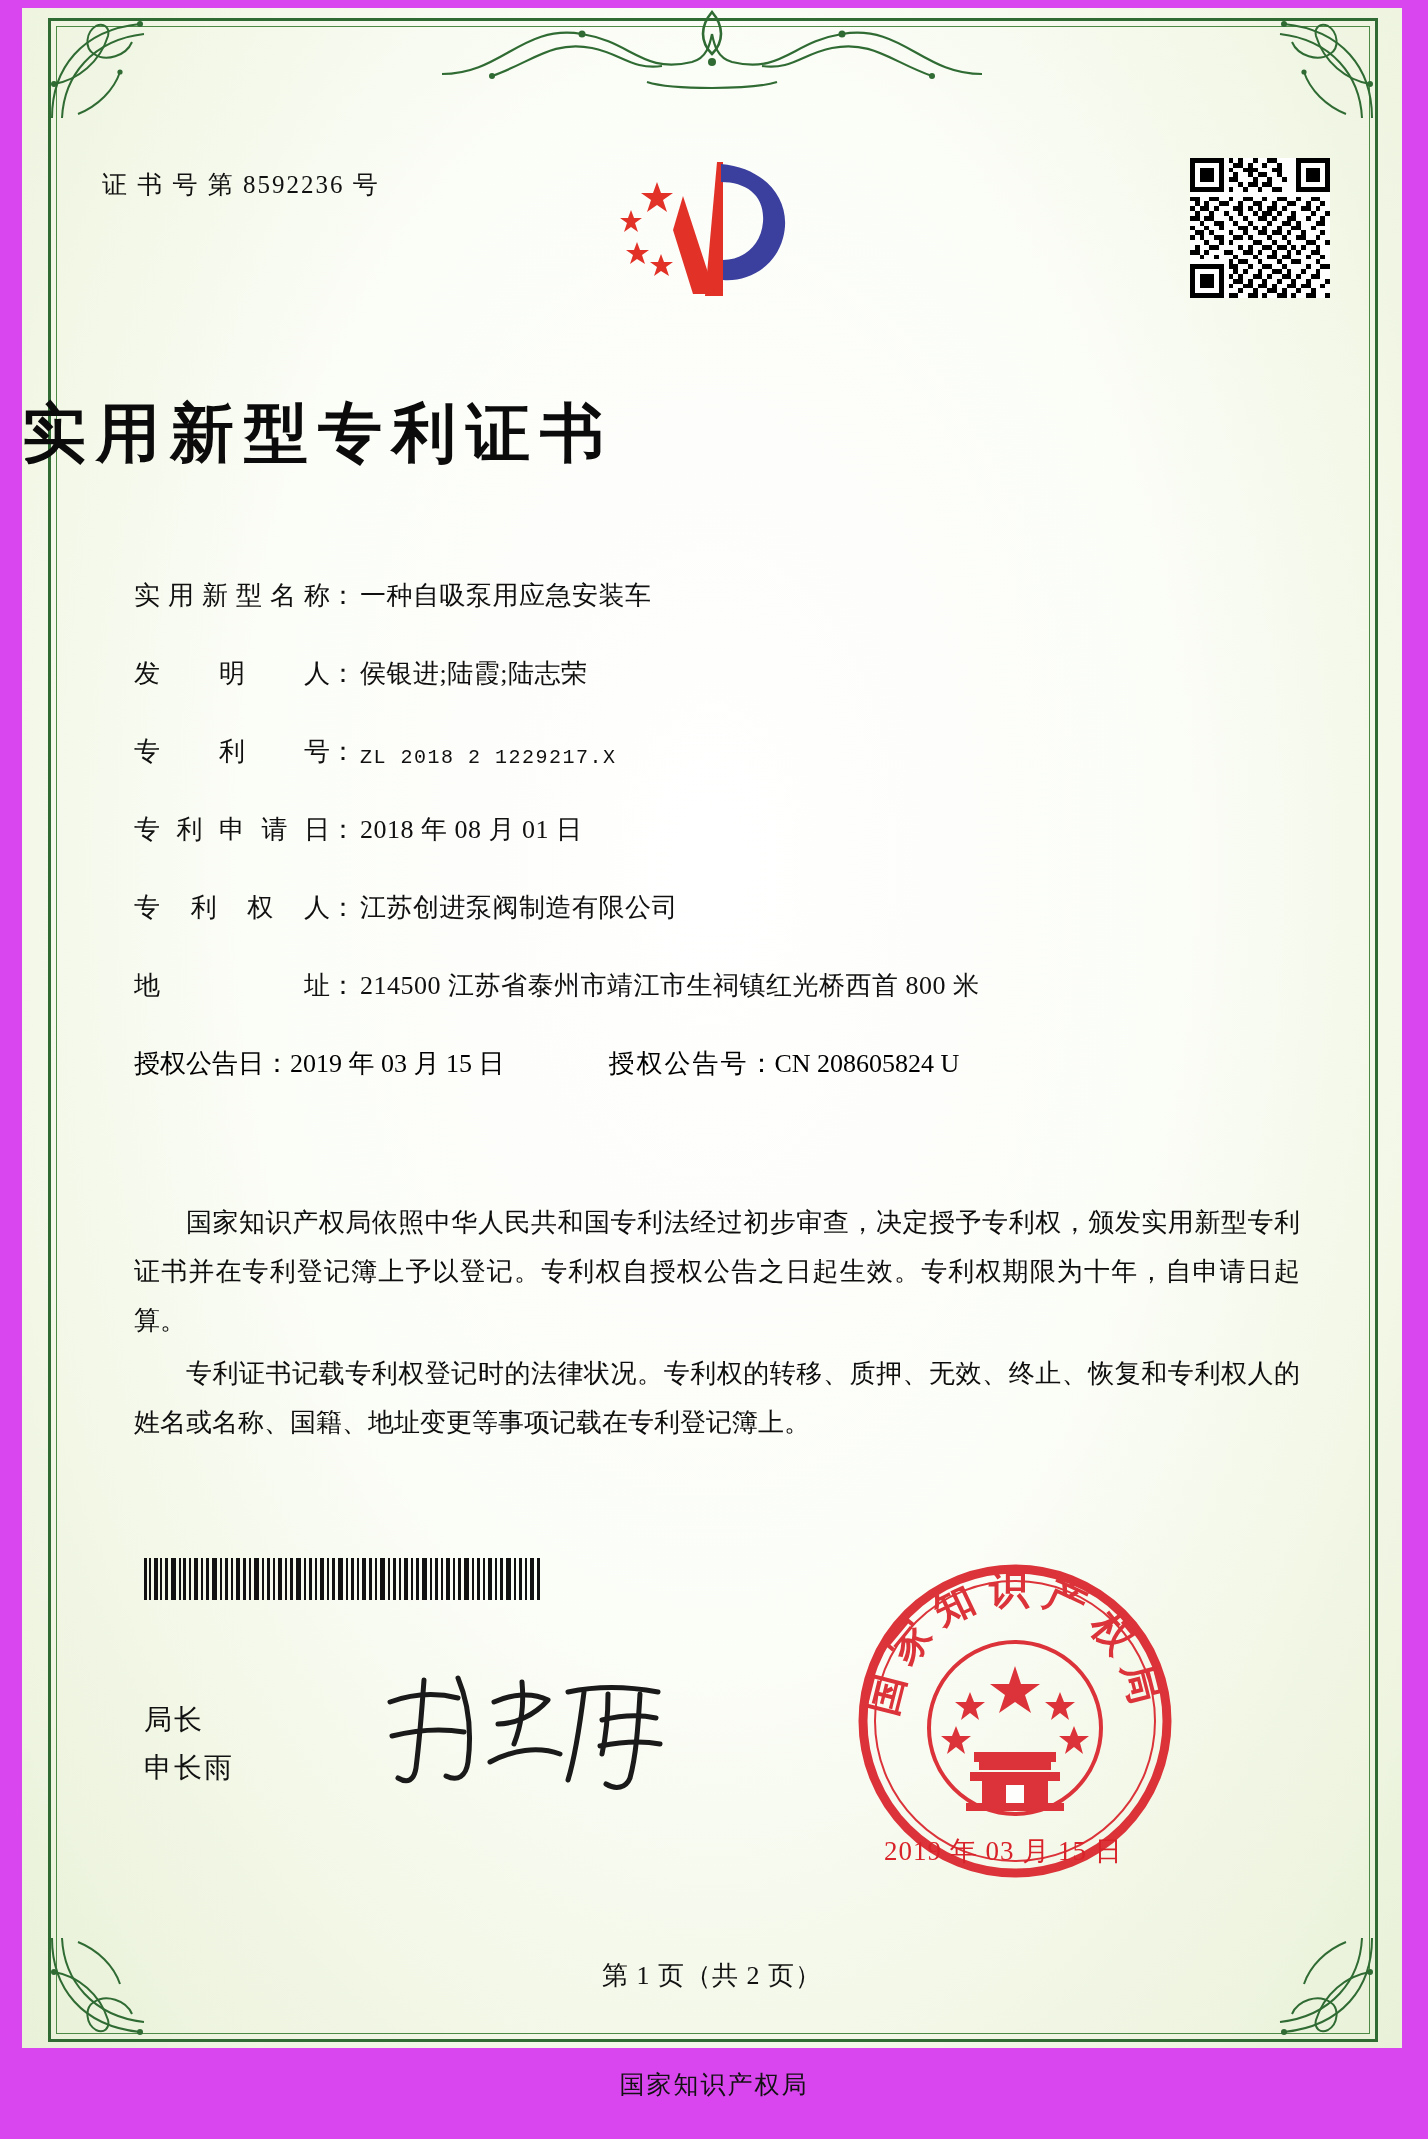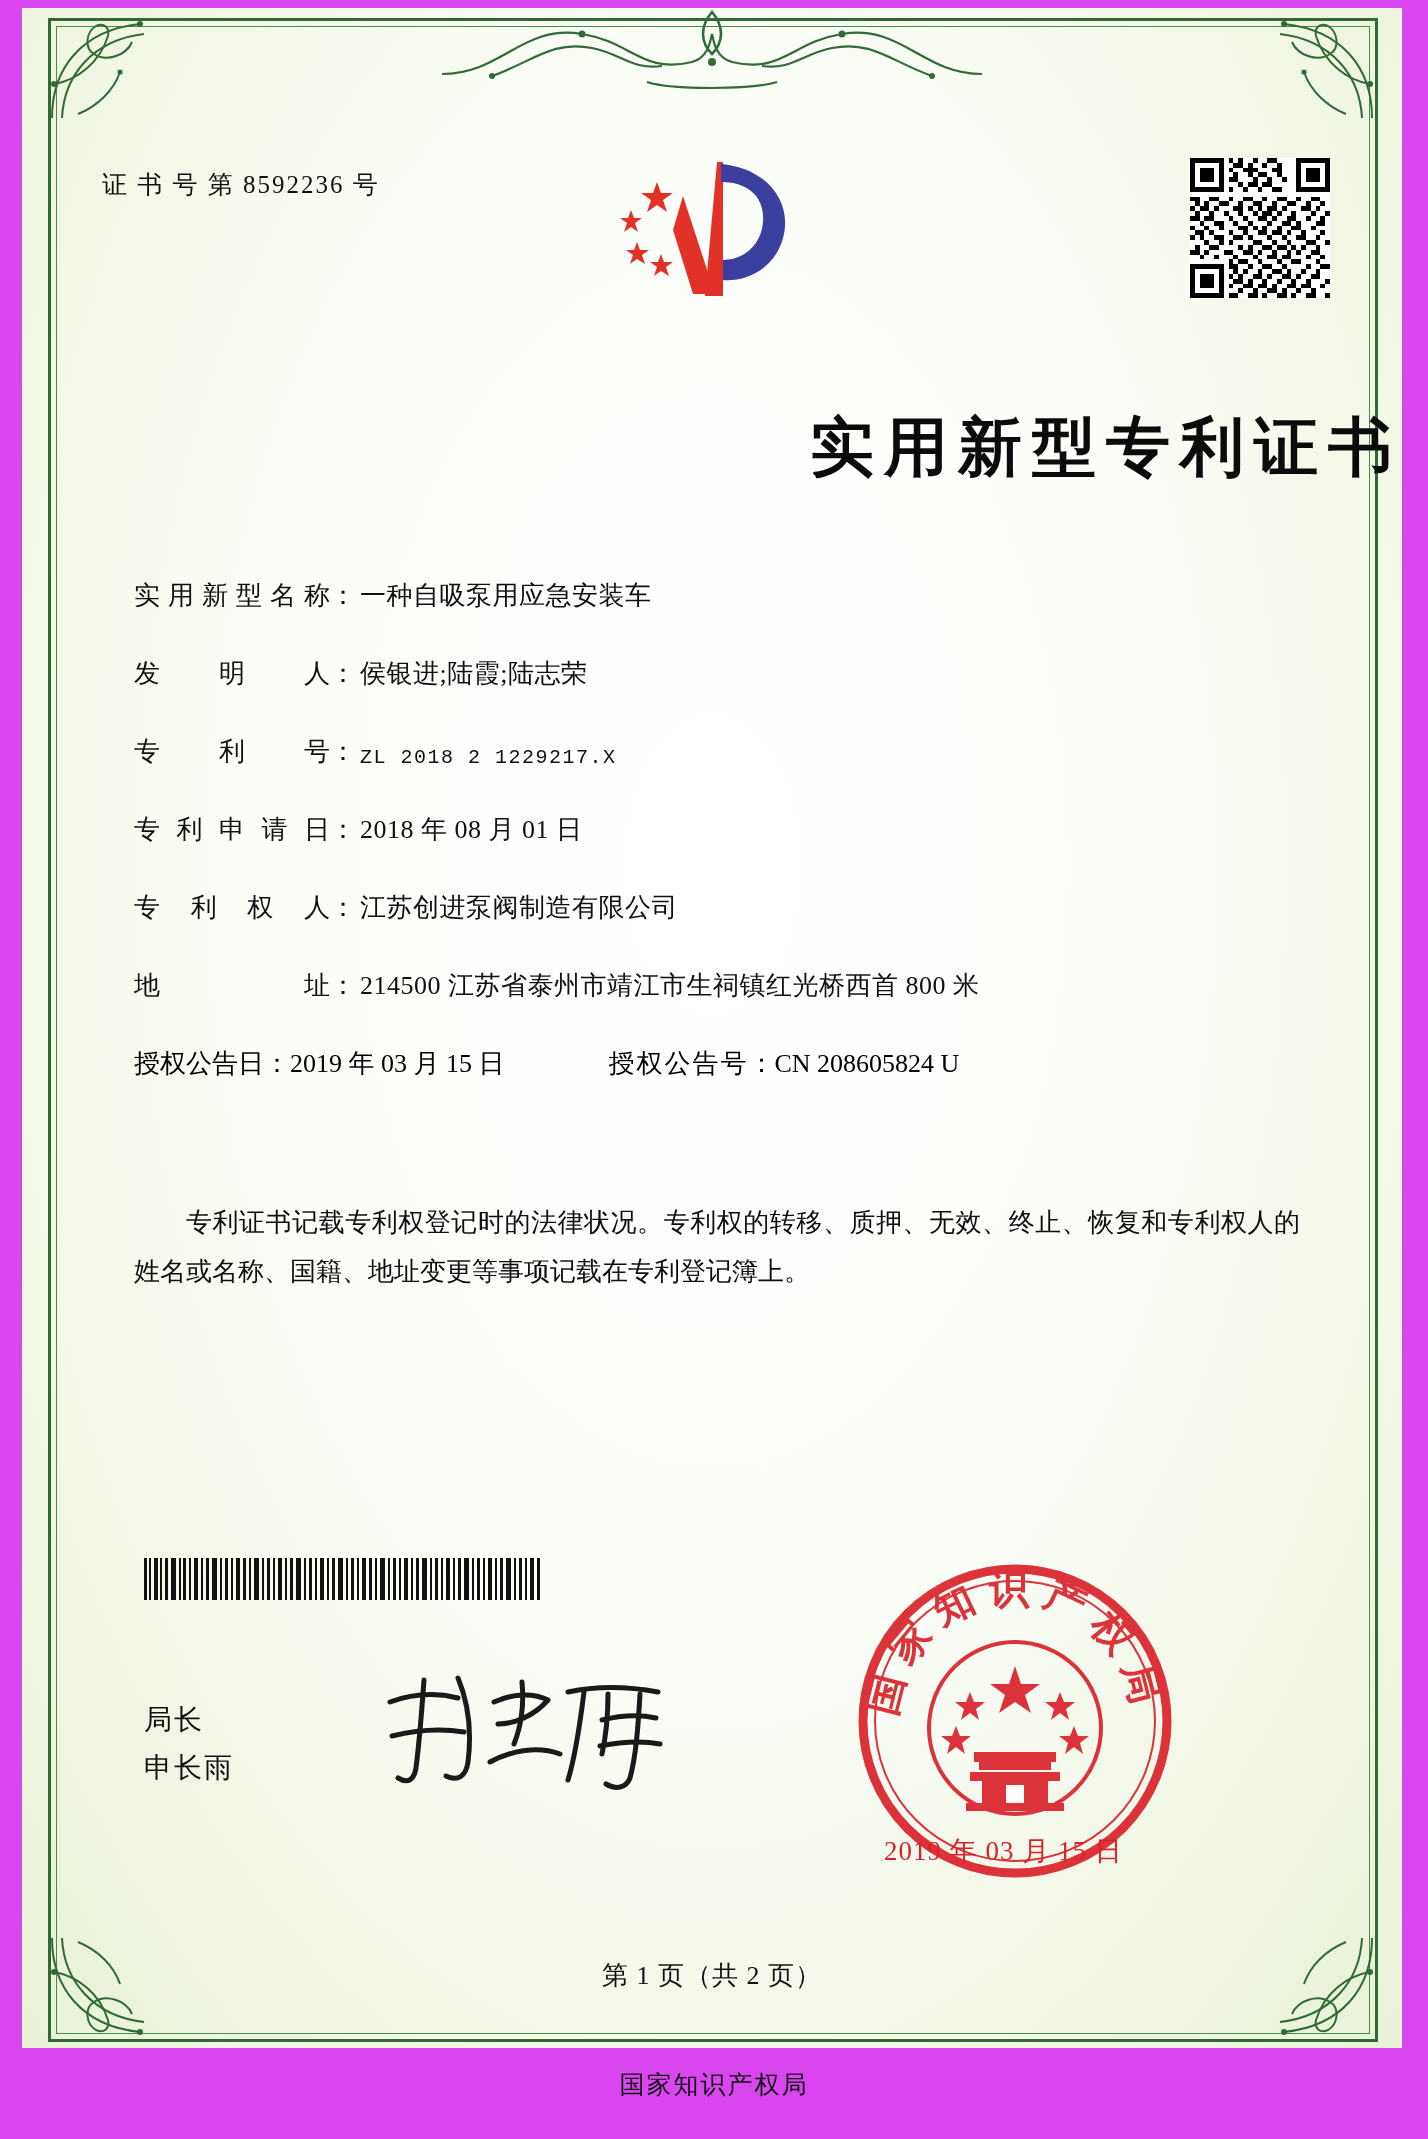--- a/index.html
+++ b/index.html
@@ -101,22 +101,22 @@
     right: 72px;
     top: 150px;
     width: 140px;
     height: 140px;
   }
 
   .title {
     position: absolute;
     left: 0;
     right: 0;
-    top: 396px;
-    text-align: right;
+    top: 382px;
+    text-align: left;
     font-size: 64px;
     font-weight: bold;
     letter-spacing: 10px;
     color: #0b0b0b;
     font-family: "Liberation Serif", serif;
   }
 
   
   .fields {
     position: absolute;
@@ -621,20 +621,21 @@
         <span class="seg2">
           <span class="lbl2">授权公告号</span>
           <span class="colon">：</span>
           <span class="val mono">CN 208605824 U</span>
         </span>
       </div>
 
     </div>
 
     <div class="body-text">
+      <p>国家知识产权局依照中华人民共和国专利法经过初步审查，决定授予专利权，颁发实用新型专利证书并在专利登记簿上予以登记。专利权自授权公告之日起生效。专利权期限为十年，自申请日起算。</p>
       <p>专利证书记载专利权登记时的法律状况。专利权的转移、质押、无效、终止、恢复和专利权人的姓名或名称、国籍、地址变更等事项记载在专利登记簿上。</p>
     </div>
 
     <div class="barcode">
       <svg width="400" height="42" viewBox="0 0 400 42" shape-rendering="crispEdges">
         <rect width="400" height="42" fill="#ffffff" opacity="0"></rect>
         <g fill="#111111">
           <rect x="0" y="0" width="3" height="42"></rect>
             <rect x="5" y="0" width="2" height="42"></rect>
           <rect x="10" y="0" width="4" height="42"></rect>

